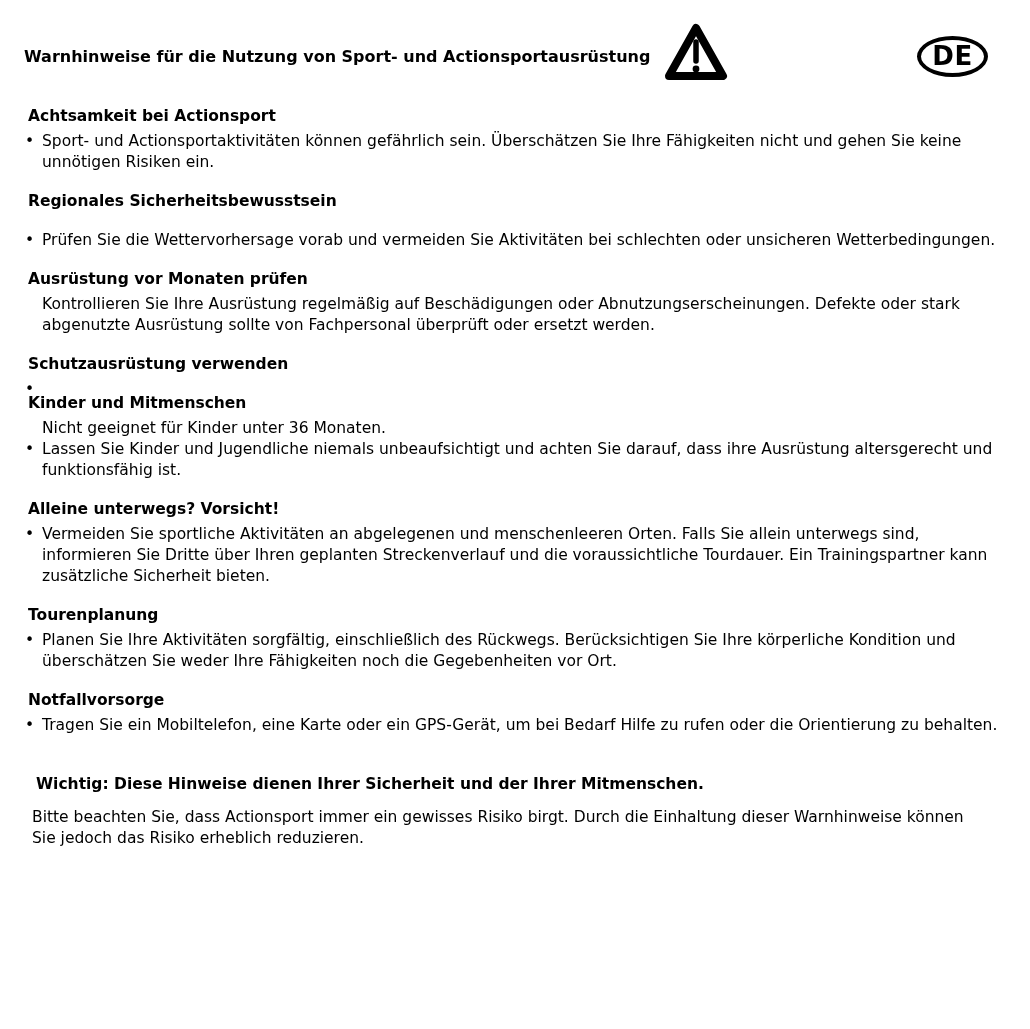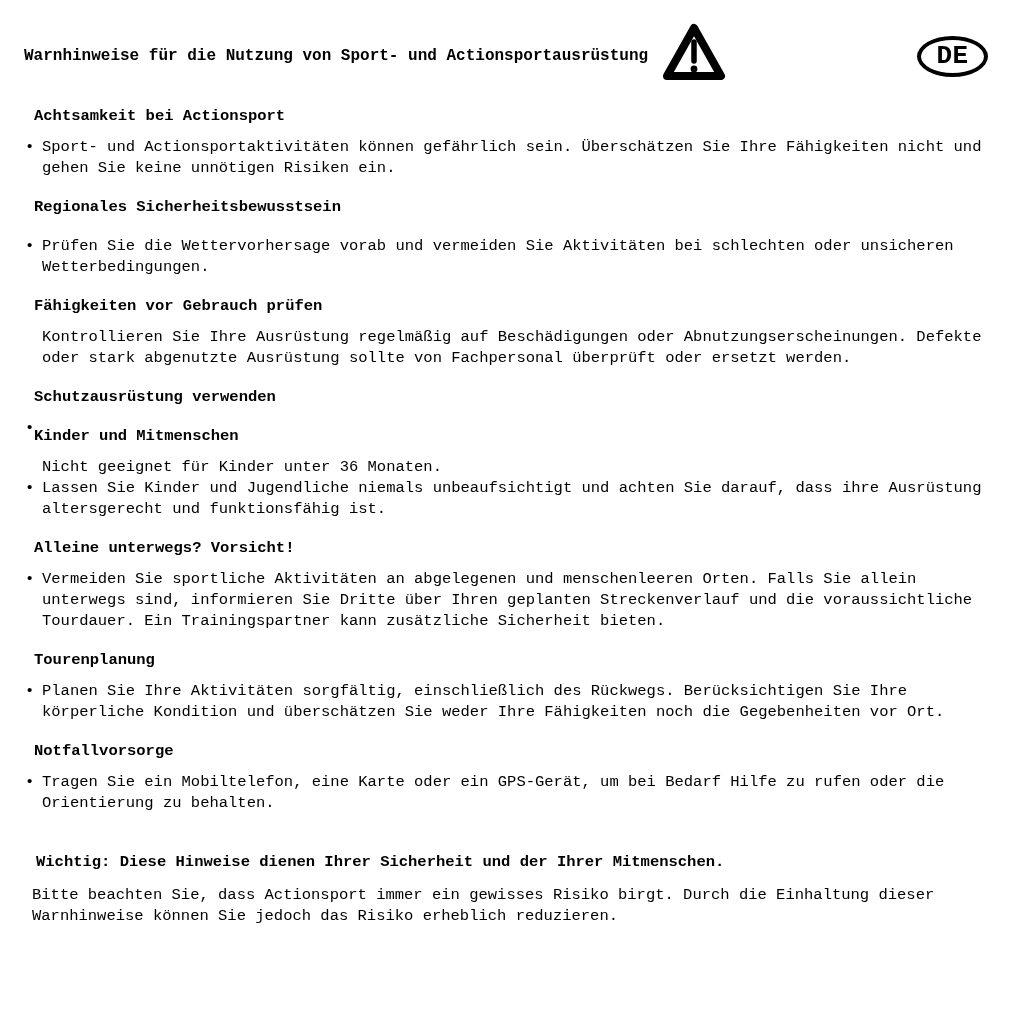--- a/index.html
+++ b/index.html
@@ -11,21 +11,20 @@
     font-family: "DejaVu Sans", "Liberation Sans", sans-serif;
     font-size: 15.5px;
     line-height: 21px;
     overflow: hidden;
   }
   .page {
     box-sizing: border-box;
     width: 1030px;
     height: 870px;
     padding: 25px 30px 0 24px;
-    font-family: Liberation Mono, monospace;
   }
   .header {
     display: flex;
     align-items: center;
     height: 62px;
   }
   .title {
     font-weight: bold;
     font-size: 16px;
     white-space: nowrap;
@@ -47,21 +46,21 @@
     justify-content: center;
     font-weight: bold;
     font-size: 26px;
     letter-spacing: 0.5px;
   }
   .sections { margin-top: 19px; }
   .section { margin-top: 18px; }
   .section:first-child { margin-top: 0; }
   .section-heading {
     font-weight: bold;
-    margin: 10px;
+    margin: 4px;
     font-size: 15.5px;
     line-height: 21px;
   }
   .item {
     position: relative;
     padding-left: 18px;
     margin: 0;
   }
   .item .bullet {
     position: absolute;
@@ -108,21 +107,21 @@
 
     <div class="section">
 
     <div class="item">
       <span class="bullet">•</span>
       <span class="itext">Prüfen Sie die Wettervorhersage vorab und vermeiden Sie Aktivitäten bei schlechten oder unsicheren Wetterbedingungen.</span>
     </div>
   </div>
 
     <div class="section">
-      <div class="section-heading">Fähigkeiten vor Gebrauch prüfen</div>
+      <div class="section-heading">Ausrüstung vor Monaten prüfen</div>
 
     <div class="item">
       
       <span class="itext">Kontrollieren Sie Ihre Ausrüstung regelmäßig auf Beschädigungen oder Abnutzungserscheinungen. Defekte oder stark abgenutzte Ausrüstung sollte von Fachpersonal überprüft oder ersetzt werden.</span>
     </div>
   </div>
 
     <div class="section">
       <div class="section-heading">Schutzausrüstung verwenden</div>
 

